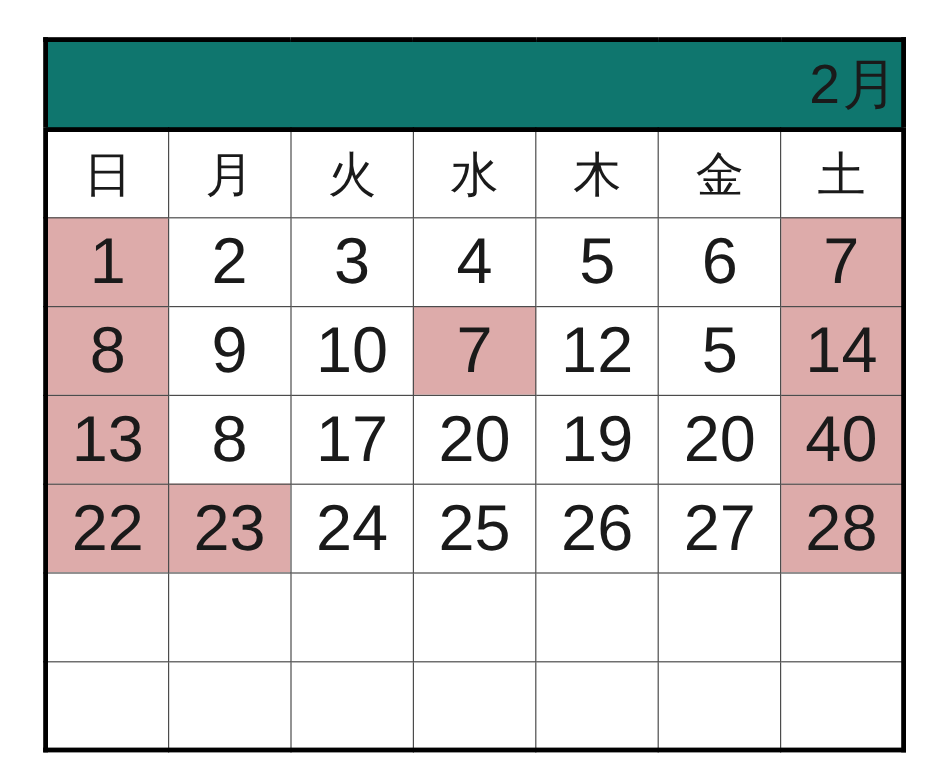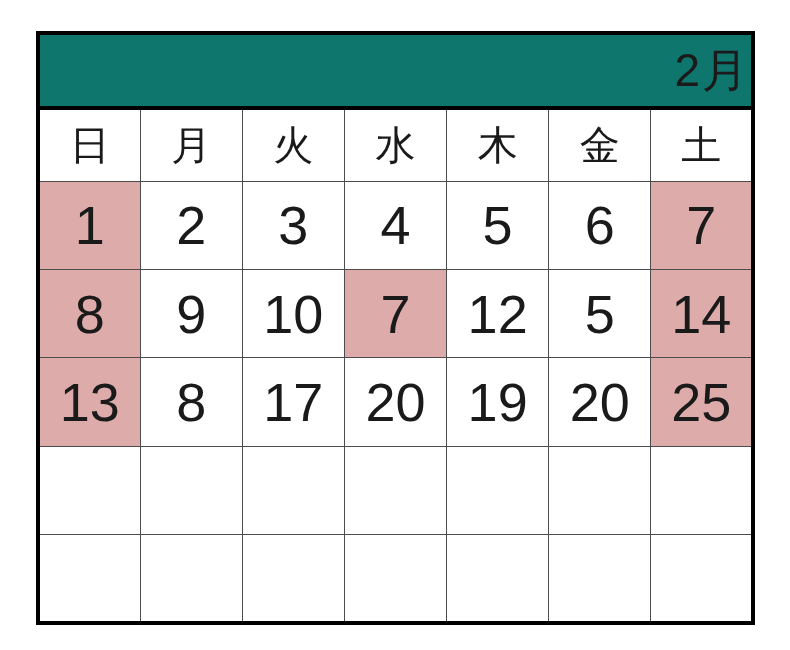--- a/index.html
+++ b/index.html
@@ -104,21 +104,30 @@
           <td class="day">5</td>
           <td class="day highlight">14</td>
         </tr>
         <tr>
           <td class="day highlight">13</td>
           <td class="day">8</td>
           <td class="day">17</td>
           <td class="day">20</td>
           <td class="day">19</td>
           <td class="day">20</td>
-          <td class="day highlight">25</td>
+          <td class="day highlight">40</td>
+        </tr>
+        <tr>
+          <td class="day highlight">22</td>
+          <td class="day highlight">23</td>
+          <td class="day">24</td>
+          <td class="day">25</td>
+          <td class="day">26</td>
+          <td class="day">27</td>
+          <td class="day highlight">28</td>
         </tr>
         <tr>
           <td class="day"></td>
           <td class="day"></td>
           <td class="day"></td>
           <td class="day"></td>
           <td class="day"></td>
           <td class="day"></td>
           <td class="day"></td>
         </tr>

